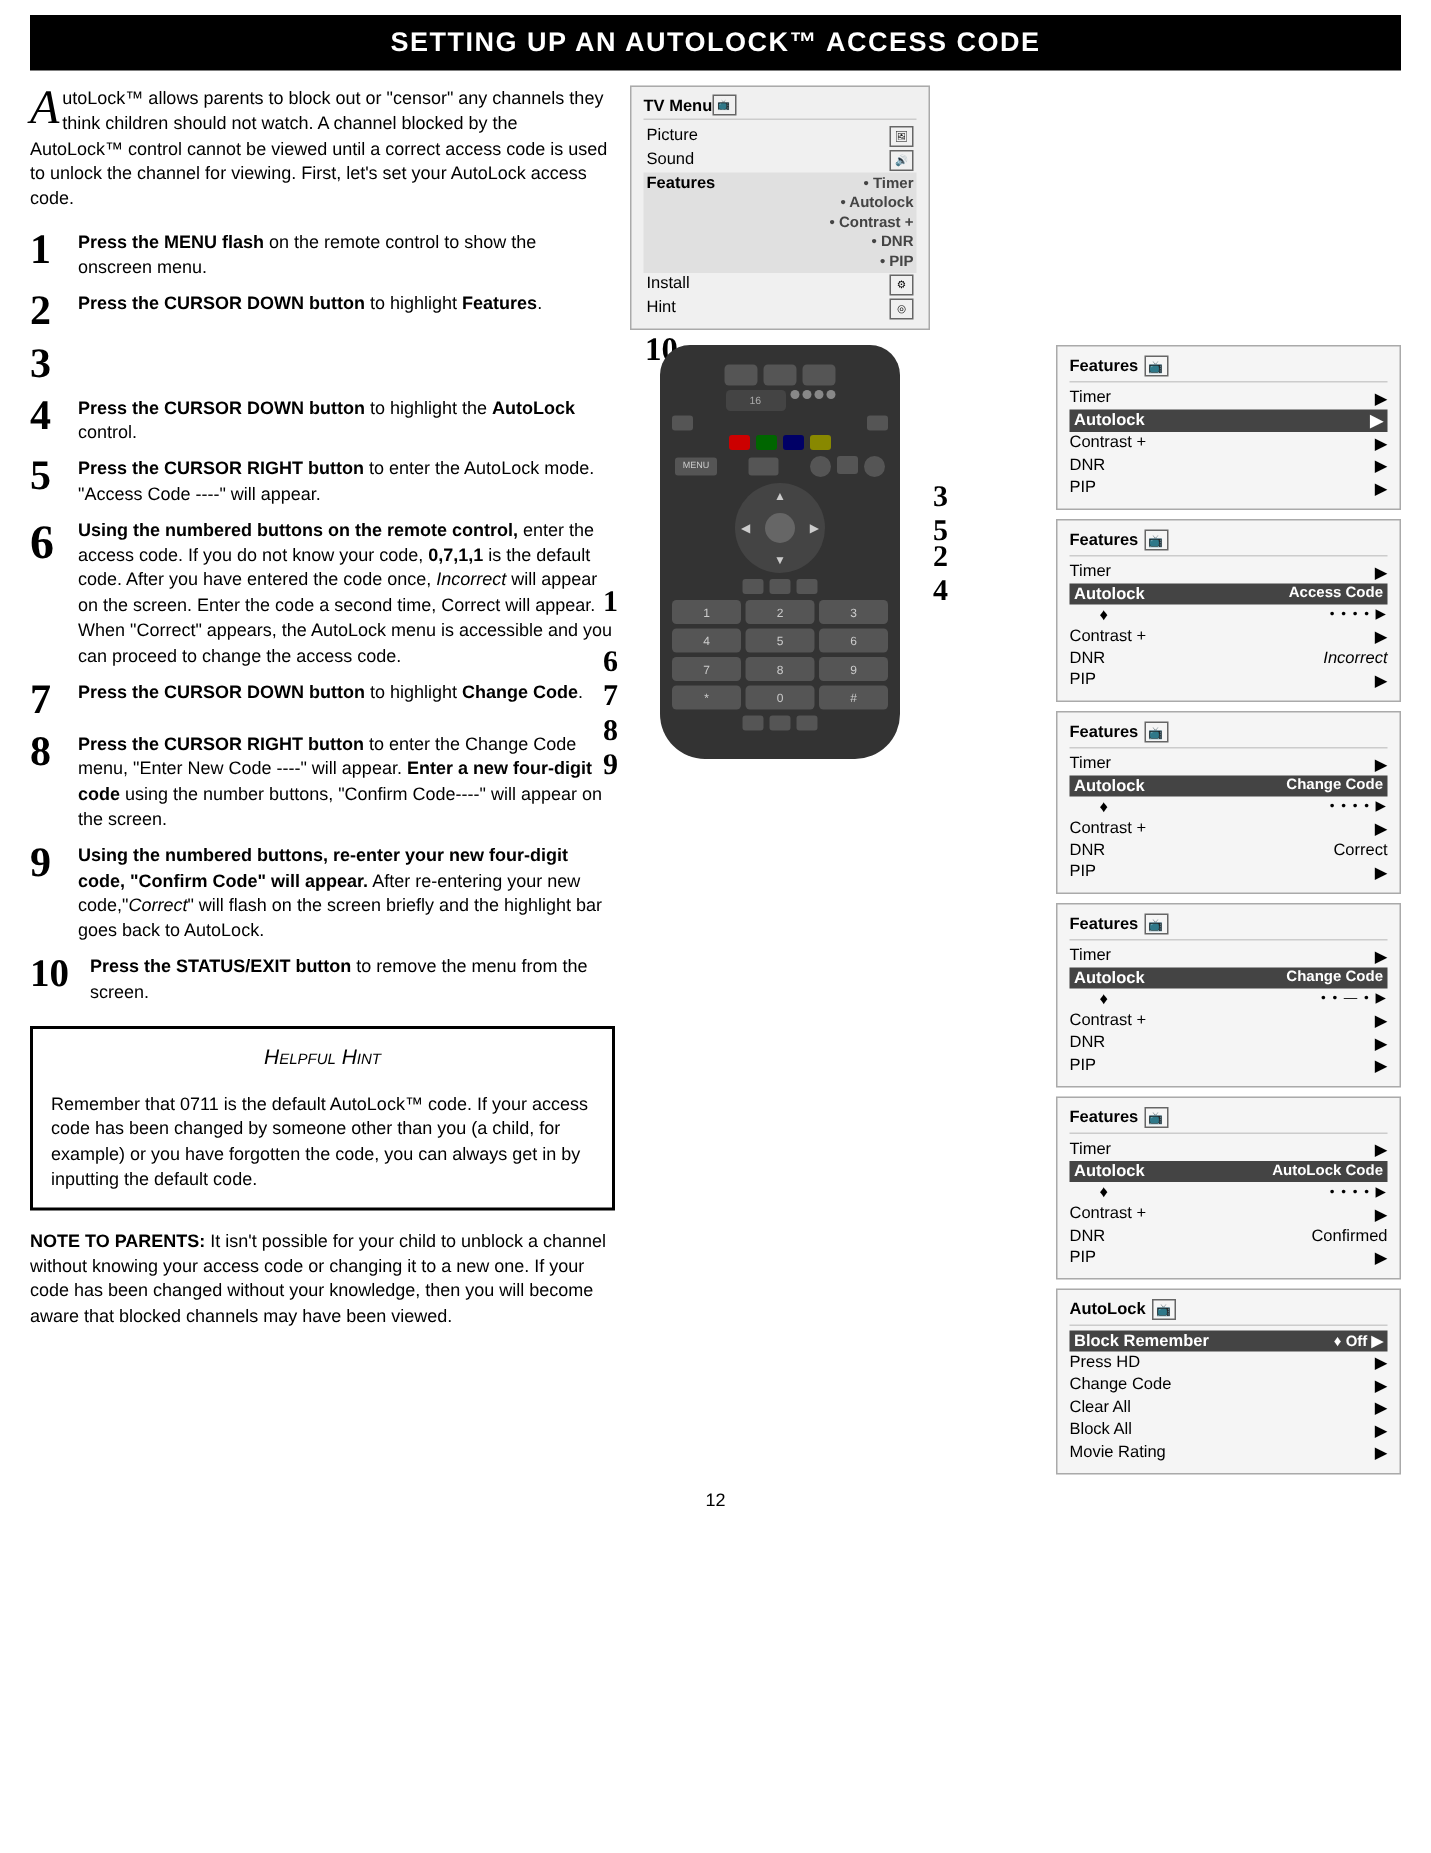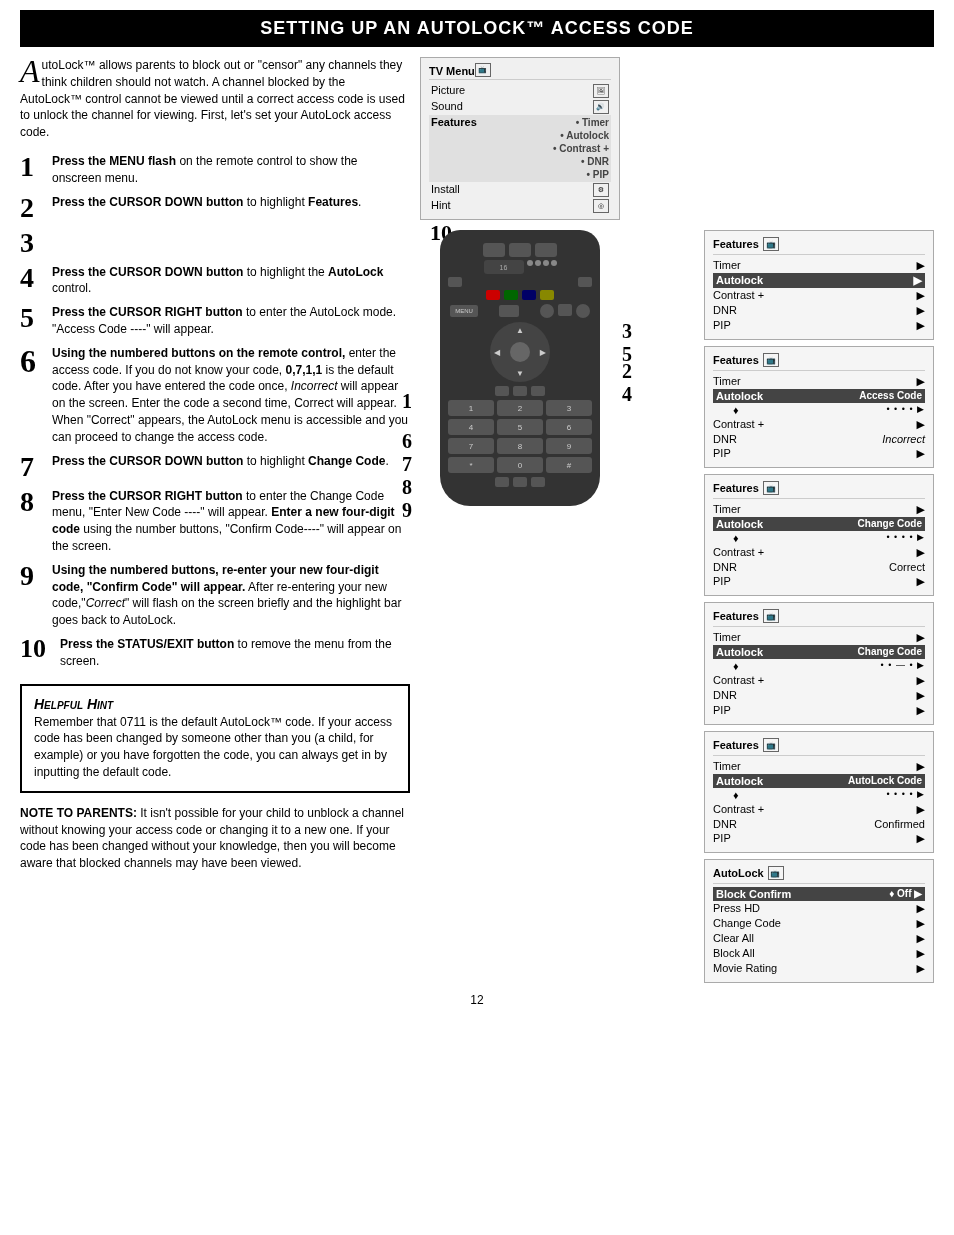--- a/index.html
+++ b/index.html
@@ -82,24 +82,24 @@
     .step-text em { font-style: italic; }
 
     
     .hint-box {
       border: 2px solid #000;
       padding: 10px 12px;
       margin-top: 14px;
       margin-bottom: 12px;
     }
     .hint-box .hint-title {
-      text-align: left;
-      font-weight: bold;
+      text-align: center;
+      font-weight: normal;
       font-size: 14px;
-      margin-bottom: 2px;
+      margin-bottom: 16px;
       font-variant: small-caps;
     }
     .hint-box p {
       font-size: 12px;
       line-height: 1.4;
     }
 
     
     .note-text {
       font-size: 12px;
@@ -660,21 +660,21 @@
               <span>▶</span>
           </div>
         </div>
 
         <div class="screen-panel">
           <div class="panel-title">
             AutoLock
             <span class="panel-icon">📺</span>
           </div>
           <div class="panel-row highlighted" style="background:#444;color:#fff;padding:1px 3px;">
-            <span>Block Confirm</span>
+            <span>Block Remember</span>
             <span style="font-size:10px;">♦ Off ▶</span>
           </div>
           <div class="panel-row">
             <span>Press HD</span>
               <span>▶</span>
           </div>
           <div class="panel-row">
             <span>Change Code</span>
               <span>▶</span>
           </div>

